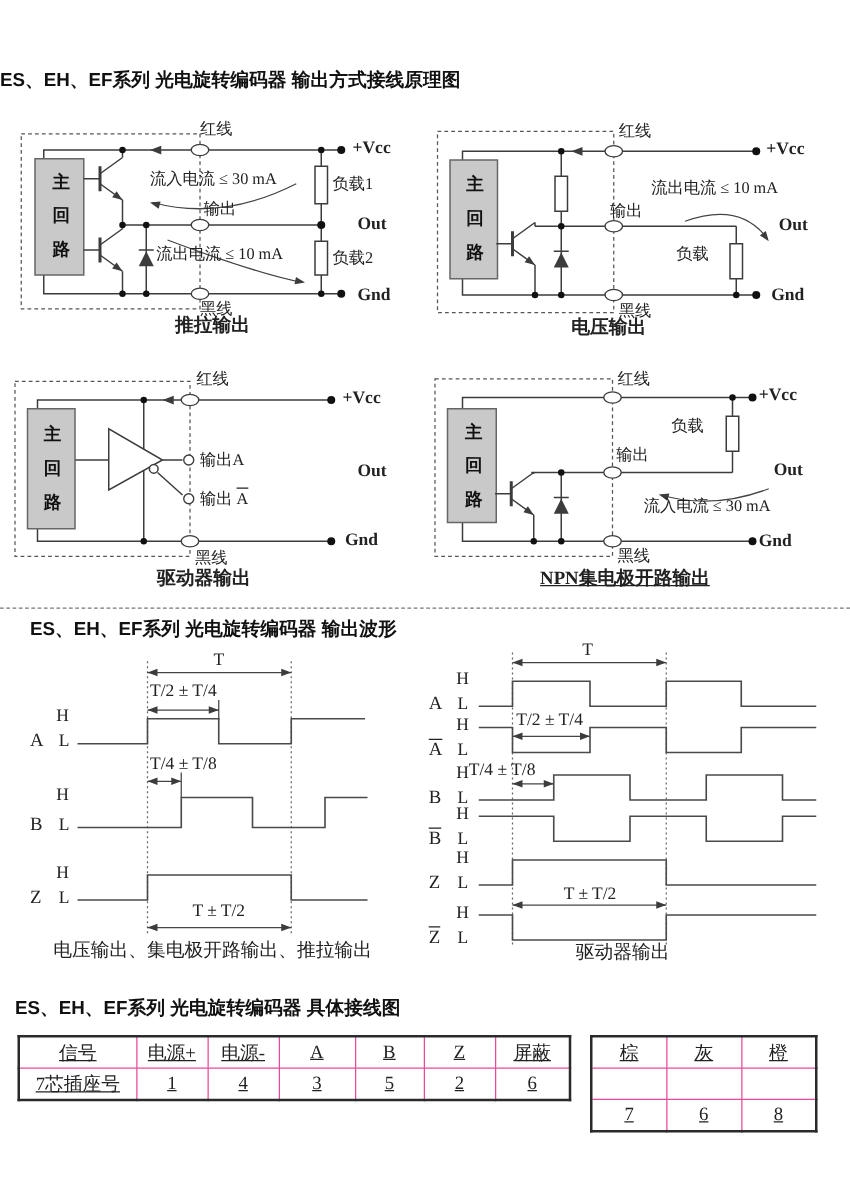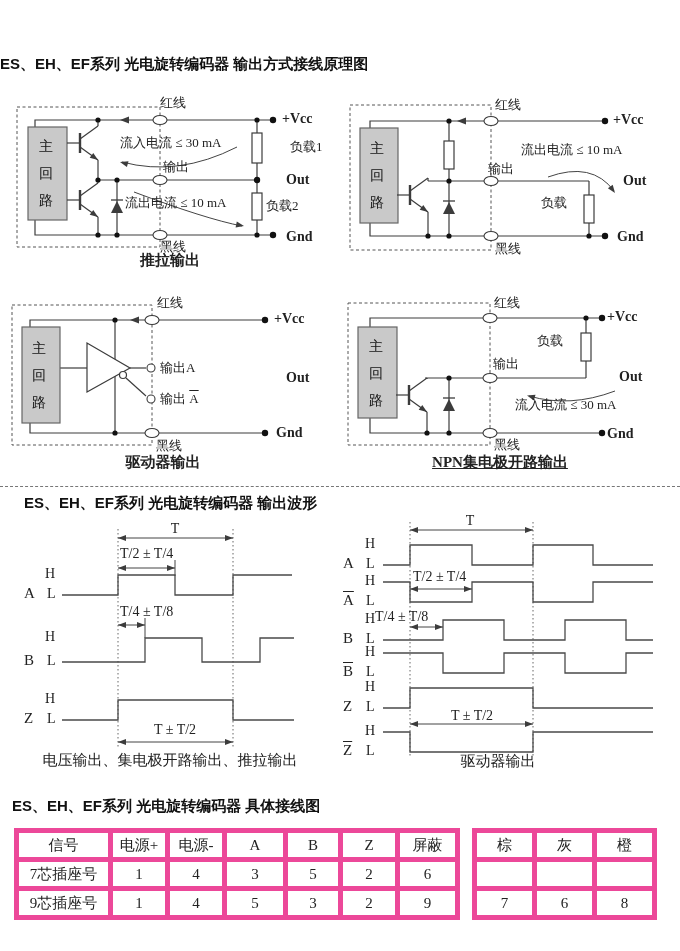--- a/index.html
+++ b/index.html
@@ -18,40 +18,40 @@
   .sec{position:absolute;margin:0;font-family:"Liberation Sans","DejaVu Sans",sans-serif;
     font-size:15px;font-weight:bold;color:#111;white-space:nowrap;}
   .sep{position:absolute;top:486px;left:0;width:680px;border-top:1px dashed #777;height:0;}
   
   .diag{position:absolute;}
   .diag svg{position:absolute;left:0;top:0;}
   .lbl{position:absolute;font-size:13px;color:#222;white-space:nowrap;line-height:15px;}
   .en{font-size:14px;font-weight:600;}
   .cap{position:absolute;font-size:15px;font-weight:600;text-align:center;white-space:nowrap;}
   .vtext{position:absolute;width:17px;word-break:break-all;line-height:27px;
-    font-size:14px;font-weight:400;text-align:left;color:#111;}
+    font-size:14px;font-weight:700;text-align:right;color:#111;}
   .wlbl{position:absolute;font-size:14px;color:#222;white-space:nowrap;line-height:16px;}
   .ch{font-size:15px;}
   .ol{text-decoration:overline;}
   
   .w{stroke:#3c3c3c;stroke-width:1.2;fill:none;}
   .dashr{stroke:#555;stroke-width:1;fill:none;stroke-dasharray:3,2.5;}
   .gbox{fill:#c9c9c9;stroke:#666;stroke-width:1.2;}
   .res{fill:#fff;stroke:#3c3c3c;stroke-width:1.2;}
   .dot{fill:#111;}
   .term{fill:#fff;stroke:#3c3c3c;stroke-width:1.1;}
   .tr{stroke:#4a4a4a;stroke-width:1.3;fill:none;}
   .dim{stroke:#444;stroke-width:1;fill:none;}
   .dotted{stroke:#666;stroke-width:1;fill:none;stroke-dasharray:1.5,2.5;}
   .ah{fill:#3c3c3c;}
   .tri{fill:#fff;stroke:#3c3c3c;stroke-width:1.2;}
   
   .tbl{position:absolute;border-collapse:collapse;table-layout:fixed;border:2px solid #2a2a2a;}
-  .tbl td{border:5px solid #ec4899;height:24px;text-align:center;vertical-align:middle;
-    font-size:15px;padding:0;overflow:hidden;white-space:nowrap;}
+  .tbl td{border:1px solid #ec4899;height:24px;text-align:center;vertical-align:middle;
+    font-size:15px;padding:0;overflow:hidden;white-space:nowrap;text-decoration:underline;}
 </style>
 </head>
 <body>
 
 <div class="page">
 
 
   <h2 class="sec" style="left:0;top:55px;">ES、EH、EF系列 光电旋转编码器 输出方式接线原理图</h2>
 
   <div class="diag" style="left:10px;top:95px;width:320px;height:200px;">
@@ -99,21 +99,21 @@
       <circle class="dot" cx="263" cy="140" r="3.2"></circle>
       <ellipse class="term" cx="150" cy="25" rx="7" ry="4.5"></ellipse>
       <ellipse class="term" cx="150" cy="85" rx="7" ry="4.5"></ellipse>
       <ellipse class="term" cx="150" cy="140" rx="7" ry="4.5"></ellipse>
     </svg>
     <span class="lbl" style="left:150px;top:0;">红线</span>
     <span class="lbl en" style="left:272px;top:16px;">+Vcc</span>
     <span class="lbl" style="left:110px;top:40px;">流入电流 ≤ 30 mA</span>
     <span class="lbl" style="left:153px;top:64px;">输出</span>
     <span class="lbl en" style="left:276px;top:77px;">Out</span>
-    <span class="lbl" style="left:256px;top:44px;margin-left:24px;">负载1</span>
+    <span class="lbl" style="left:256px;top:44px;">负载1</span>
     <span class="lbl" style="left:115px;top:100px;">流出电流 ≤ 10 mA</span>
     <span class="lbl" style="left:256px;top:103px;">负载2</span>
     <span class="lbl" style="left:150px;top:144px;">黑线</span>
     <span class="lbl en" style="left:276px;top:134px;">Gnd</span>
     <div class="vtext" style="left:29px;top:38px;">主回路</div>
     <div class="cap" style="left:75px;top:156px;width:170px;">推拉输出</div>
   </div>
 
   <div class="diag" style="left:345px;top:95px;width:335px;height:200px;">
     <svg width="335" height="200" viewBox="0 0 335 200">
@@ -157,20 +157,21 @@
     </svg>
     <span class="lbl" style="left:150px;top:2px;">红线</span>
     <span class="lbl en" style="left:268px;top:17px;">+Vcc</span>
     <span class="lbl" style="left:176px;top:47px;">流出电流 ≤ 10 mA</span>
     <span class="lbl" style="left:143px;top:66px;">输出</span>
     <span class="lbl en" style="left:278px;top:78px;">Out</span>
     <span class="lbl" style="left:196px;top:100px;">负载</span>
     <span class="lbl" style="left:150px;top:146px;">黑线</span>
     <span class="lbl en" style="left:272px;top:134px;">Gnd</span>
     <div class="vtext" style="left:25px;top:40px;">主回路</div>
+    <div class="cap" style="left:57px;top:157px;width:170px;">电压输出</div>
   </div>
 
   <div class="diag" style="left:10px;top:295px;width:320px;height:200px;">
     <svg width="320" height="200" viewBox="0 0 320 200">
       <path class="w" d="M20,32 V25 H255"></path>
       <path class="w" d="M20,128 V138 H255"></path>
       <path class="w" d="M105,25 V138"></path>
       <path class="w" d="M50,73 H77"></path>
       <rect class="dashr" x="2" y="10" width="140" height="140"></rect>
       <rect class="gbox" x="12" y="32" width="38" height="96"></rect>
@@ -358,29 +359,20 @@
     </tr>
     <tr>
       <td>7芯插座号</td>
       <td>1</td>
       <td>4</td>
       <td>3</td>
       <td>5</td>
       <td>2</td>
       <td>6</td>
     </tr>
-    <tr>
-      <td>9芯插座号</td>
-      <td>1</td>
-      <td>4</td>
-      <td>5</td>
-      <td>3</td>
-      <td>2</td>
-      <td>9</td>
-    </tr>
   </tbody>
     </table>
 
   <table class="tbl" style="left:472px;top:828px;width:180px;">
     <colgroup>
         <col style="width:60px">
         <col style="width:60px">
         <col style="width:60px">
       </colgroup>
     <tbody>

